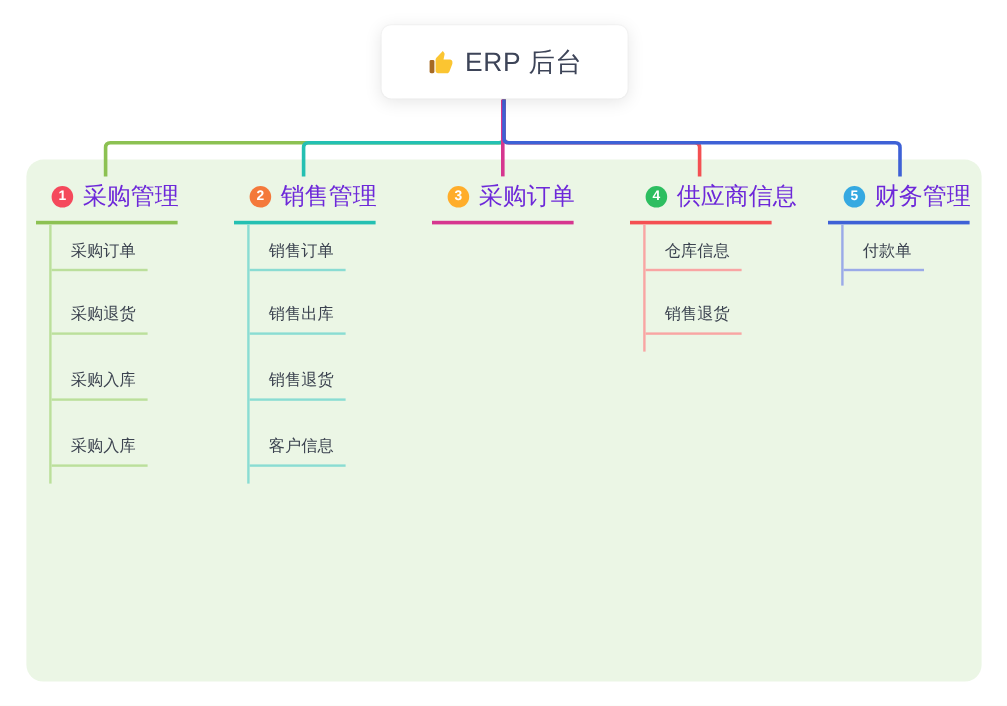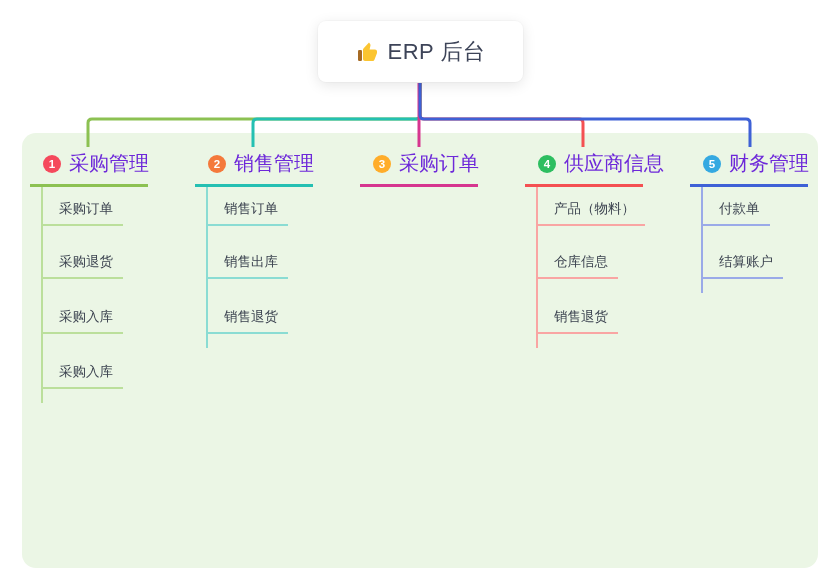--- a/index.html
+++ b/index.html
@@ -145,37 +145,37 @@
   </div>
 
   <div class="child-row">
     <span class="child-label">销售出库</span>
   </div>
 
   <div class="child-row">
     <span class="child-label">销售退货</span>
   </div>
 
+  <div class="child-row">
+    <span class="child-label">客户信息</span>
+  </div>
 </div>
 </div>
 <div class="branch-col" style="left: 360px; --main: #d6368f; --light: #f38ac7; --badge: #ffad2a;">
   <div class="branch-header">
     <span class="branch-badge">3</span>
     <span class="branch-label">采购订单</span>
   </div>
 </div>
 <div class="branch-col" style="left: 525px; --main: #f45052; --light: #f9a5a3; --badge: #2dbe60;">
   <div class="branch-header">
     <span class="branch-badge">4</span>
     <span class="branch-label">供应商信息</span>
   </div>
   <div class="children">
-  <div class="child-row">
-    <span class="child-label">产品（物料）</span>
-  </div>
 
   <div class="child-row">
     <span class="child-label">仓库信息</span>
   </div>
 
   <div class="child-row">
     <span class="child-label">销售退货</span>
   </div>
 </div>
 </div>
@@ -183,17 +183,14 @@
   <div class="branch-header">
     <span class="branch-badge">5</span>
     <span class="branch-label">财务管理</span>
   </div>
   <div class="children">
 
   <div class="child-row">
     <span class="child-label">付款单</span>
   </div>
 
-  <div class="child-row">
-    <span class="child-label">结算账户</span>
-  </div>
 </div>
 </div>
 
 </body></html>

